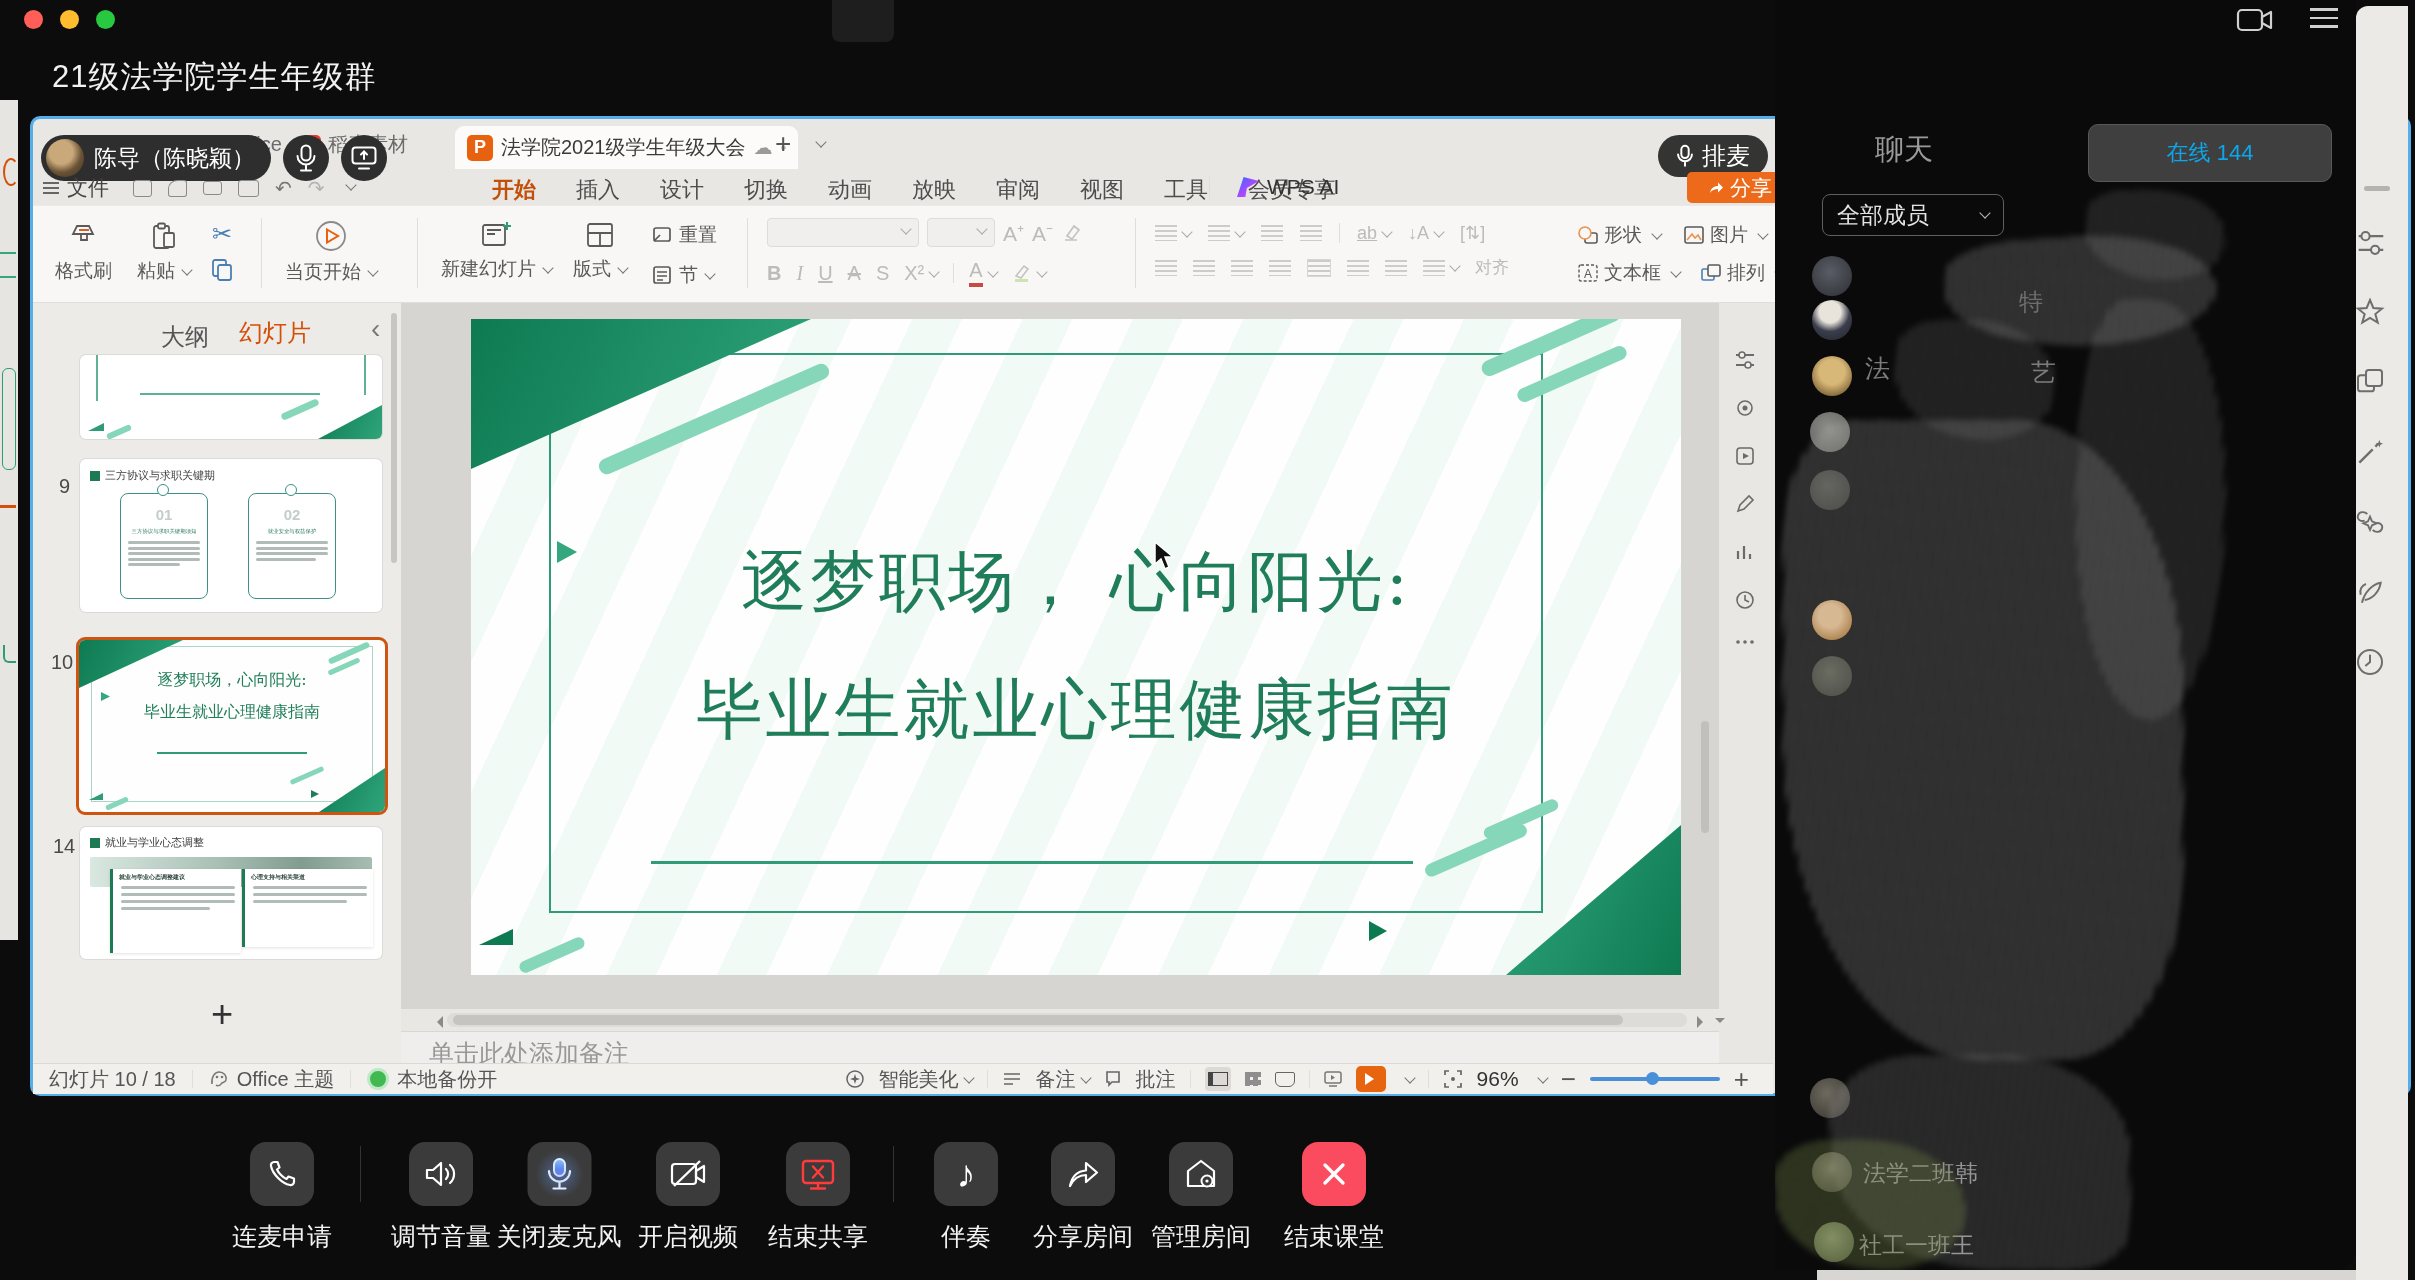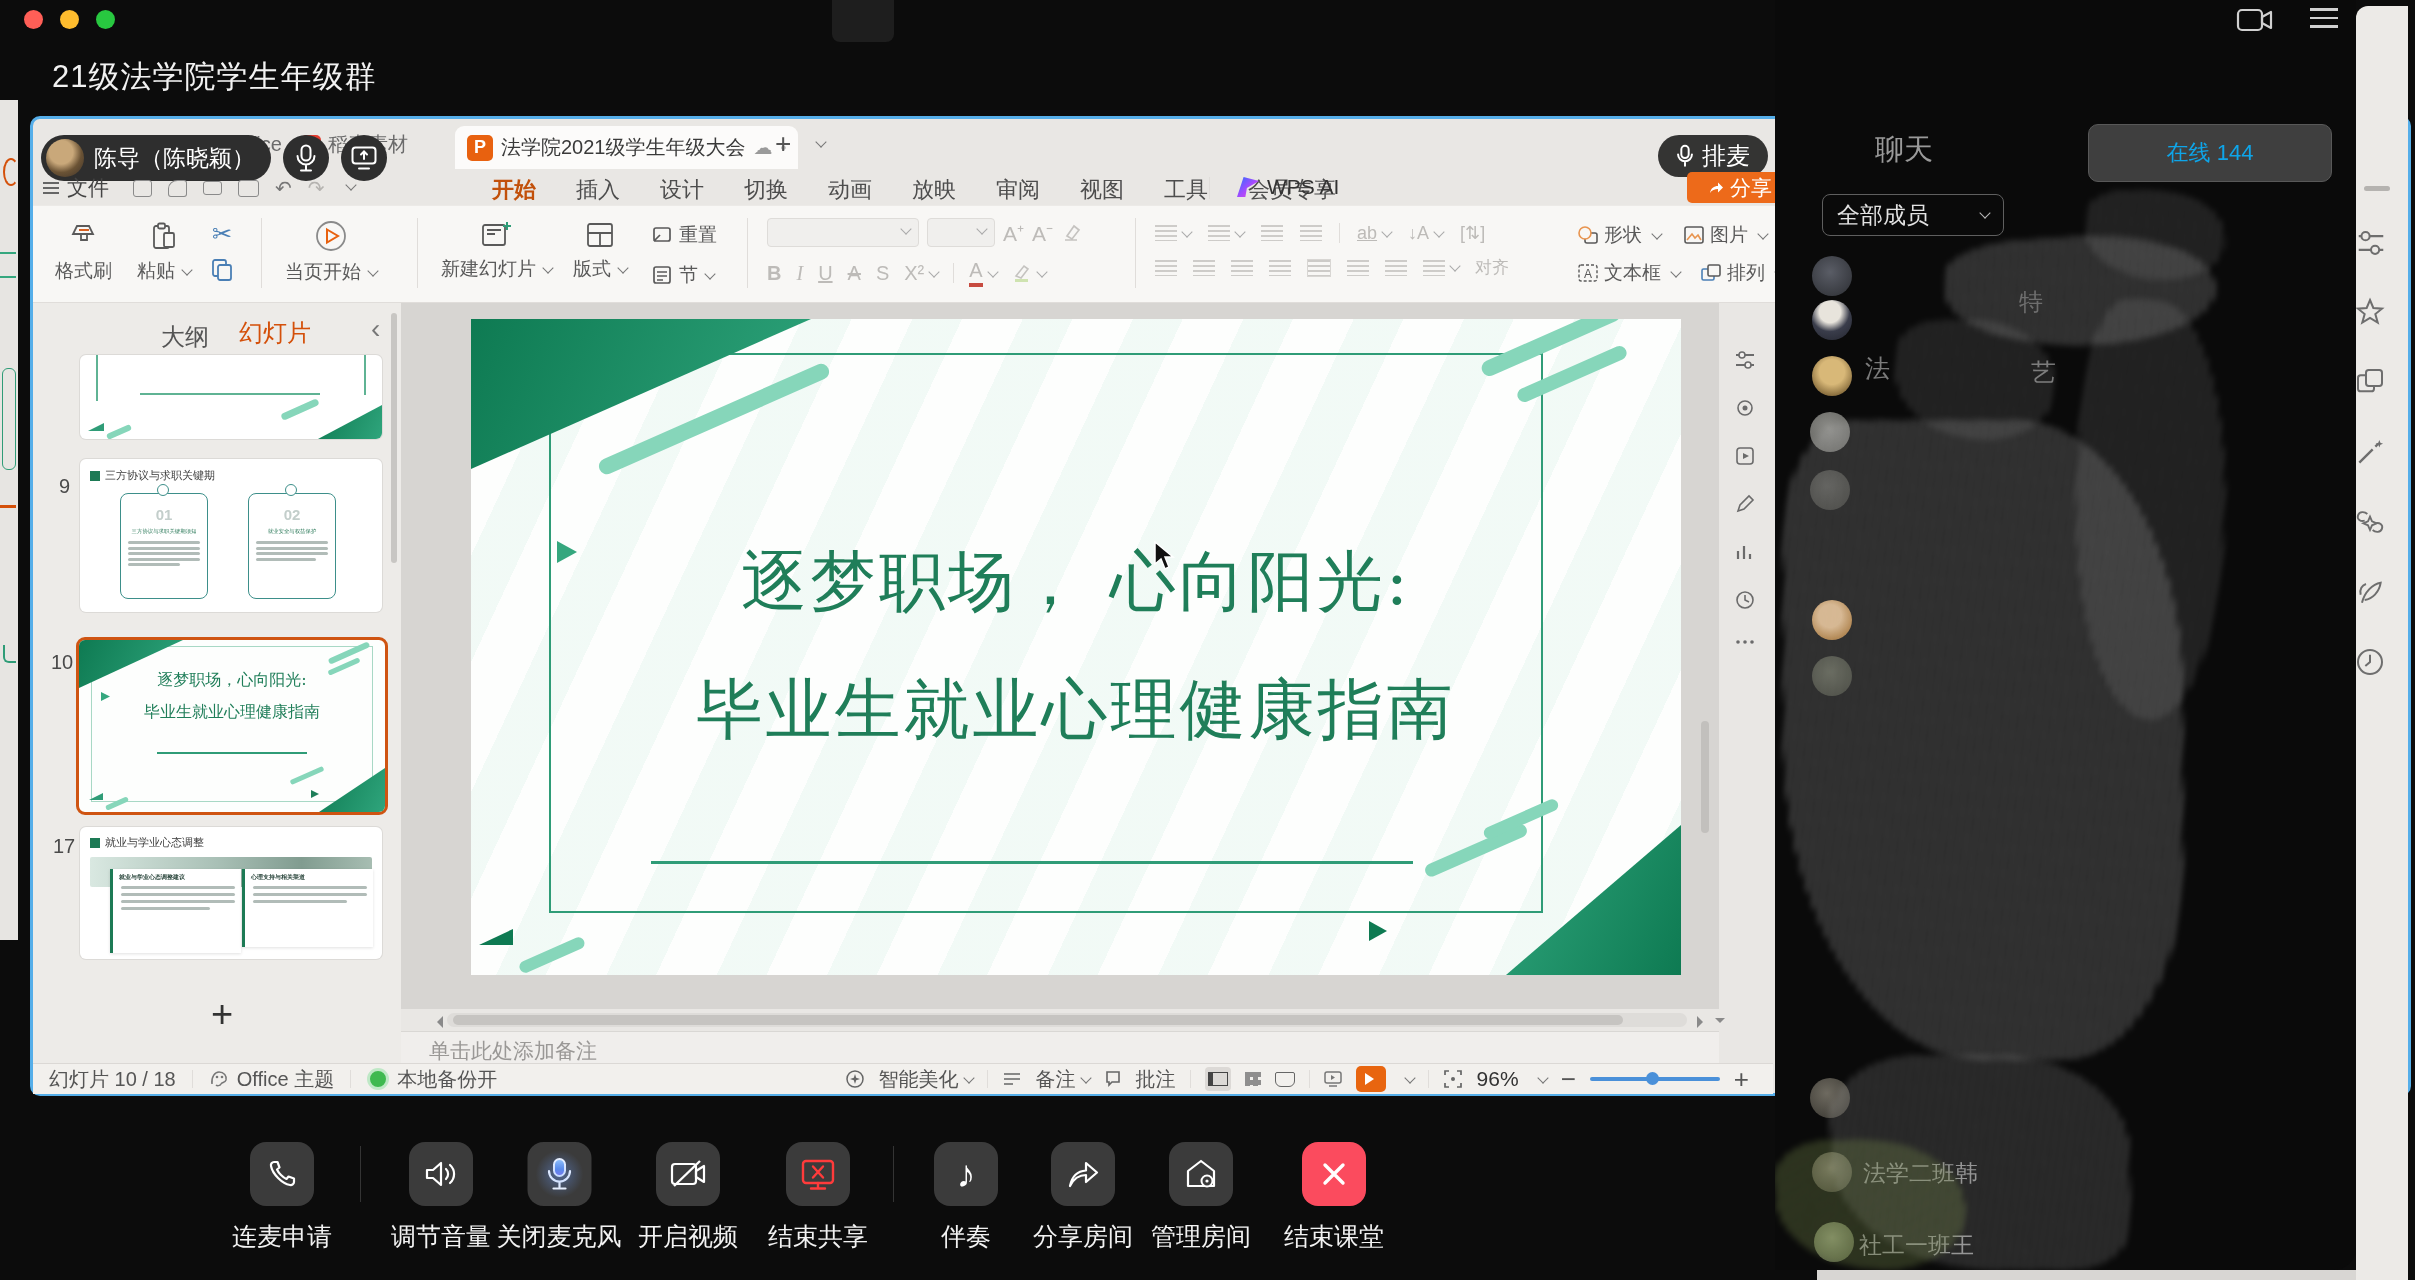--- a/index.html
+++ b/index.html
@@ -464,21 +464,21 @@
         <div class="abs" style="left:0;top:30px;width:100%;text-align:center;font-family:'DejaVu Serif','Liberation Serif',serif;color:#1f7e59;font-size:16px;">逐梦职场，心向阳光:</div>
         <div class="abs" style="left:0;top:62px;width:100%;text-align:center;font-family:'DejaVu Serif','Liberation Serif',serif;color:#1f7e59;font-size:16px;">毕业生就业心理健康指南</div>
         <div class="abs" style="left:78px;top:112px;width:150px;height:2px;background:#2f9c77;"></div>
         <div class="abs" style="right:0;bottom:0;width:66px;height:44px;background:linear-gradient(115deg,#0e7a52,#2fa57c);clip-path:polygon(100% 0,100% 100%,0 100%);"></div>
         <div class="abs mint" style="right:60px;bottom:34px;width:36px;height:5px;transform:rotate(-24deg);"></div>
         <div class="abs" style="left:10px;bottom:12px;width:14px;height:7px;background:#2f9c77;clip-path:polygon(0 100%,100% 0,100% 100%);"></div>
         <div class="abs mint" style="left:26px;bottom:6px;width:24px;height:5px;transform:rotate(-24deg);"></div>
         <div class="abs" style="right:66px;bottom:14px;width:8px;height:8px;background:#1f7e59;clip-path:polygon(0 0,100% 50%,0 100%);"></div>
       </div>
 
-      <span class="abs slnum" style="left:20px;top:532px;">17</span>
+      <span class="abs slnum" style="left:20px;top:532px;">14</span>
       <div class="thumb" style="left:47px;top:524px;width:302px;height:132px;">
         <div class="row" style="margin:8px 0 0 10px;">
           <span class="gsq"></span>
           <span style="font-size:11px;color:#3a3a3a;">就业与学业心态调整</span>
         </div>
         <div class="abs" style="left:10px;top:30px;width:282px;height:30px;background:linear-gradient(90deg,#d9e8e1,#a9c0b6 45%,#819c90 75%,#a7bdb2);border-radius:2px;"></div>
         <div class="abs" style="left:30px;top:42px;width:118px;height:80px;background:#fff;border-left:3px solid #1d7a55;box-shadow:0 1px 3px rgba(0,0,0,.12);padding:4px 4px 0 6px;">
           <div style="font-size:6px;color:#2f4a40;font-weight:bold;">就业与学业心态调整建议</div>
           <div class="tline" style="margin:4px 2px;"></div>
             <div class="tline" style="margin:4px 2px;"></div>
@@ -555,21 +555,21 @@
 
     <div class="abs" style="left:398px;top:894px;width:1290px;height:16px;">
       <div class="abs" style="left:0;top:3px;width:0;height:0;border:6px solid transparent;border-right-color:#8a8a8a;"></div>
       <div class="abs" style="left:16px;top:0;width:1240px;height:14px;background:#dedcd9;border-radius:7px;"></div>
       <div class="abs" style="left:22px;top:2px;width:1170px;height:10px;background:#c6c4c1;border-radius:5px;"></div>
       <div class="abs" style="left:1266px;top:3px;width:0;height:0;border:6px solid transparent;border-left-color:#8a8a8a;"></div>
       <div class="abs" style="left:1284px;top:5px;width:0;height:0;border:5px solid transparent;border-top-color:#8a8a8a;"></div>
     </div>
 
     <div class="abs" style="left:368px;top:912px;width:1318px;height:32px;background:#f0eeec;border-top:1px solid #d9d7d4;">
-      <span style="position:absolute;left:28px;top:5px;font-size:21px;color:#9a9896;">单击此处添加备注</span>
+      <span style="position:absolute;left:28px;top:5px;font-size:25px;color:#9a9896;">单击此处添加备注</span>
     </div>
 
     <div class="abs row" style="left:0;top:944px;width:1740px;height:30px;background:#f2f0ed;border-top:1px solid #dbd8d5;">
       <span style="margin-left:16px;font-size:20px;color:#555;">幻灯片 10 / 18</span>
       <span class="vdiv" style="height:18px;margin:0 16px;"></span>
       <svg width="20" height="18" viewBox="0 0 20 18">
           <path d="M3 14 C2 7 6 2 10 2 C15 2 18 6 17 10 C16 13 13 12 12 14 C11 16 8 16 7 15" fill="none" stroke="#777" stroke-width="1.5"></path>
           <circle cx="8" cy="7" r="1.3" fill="#777"></circle>
           <circle cx="13" cy="7" r="1.3" fill="#777"></circle>
         </svg>

